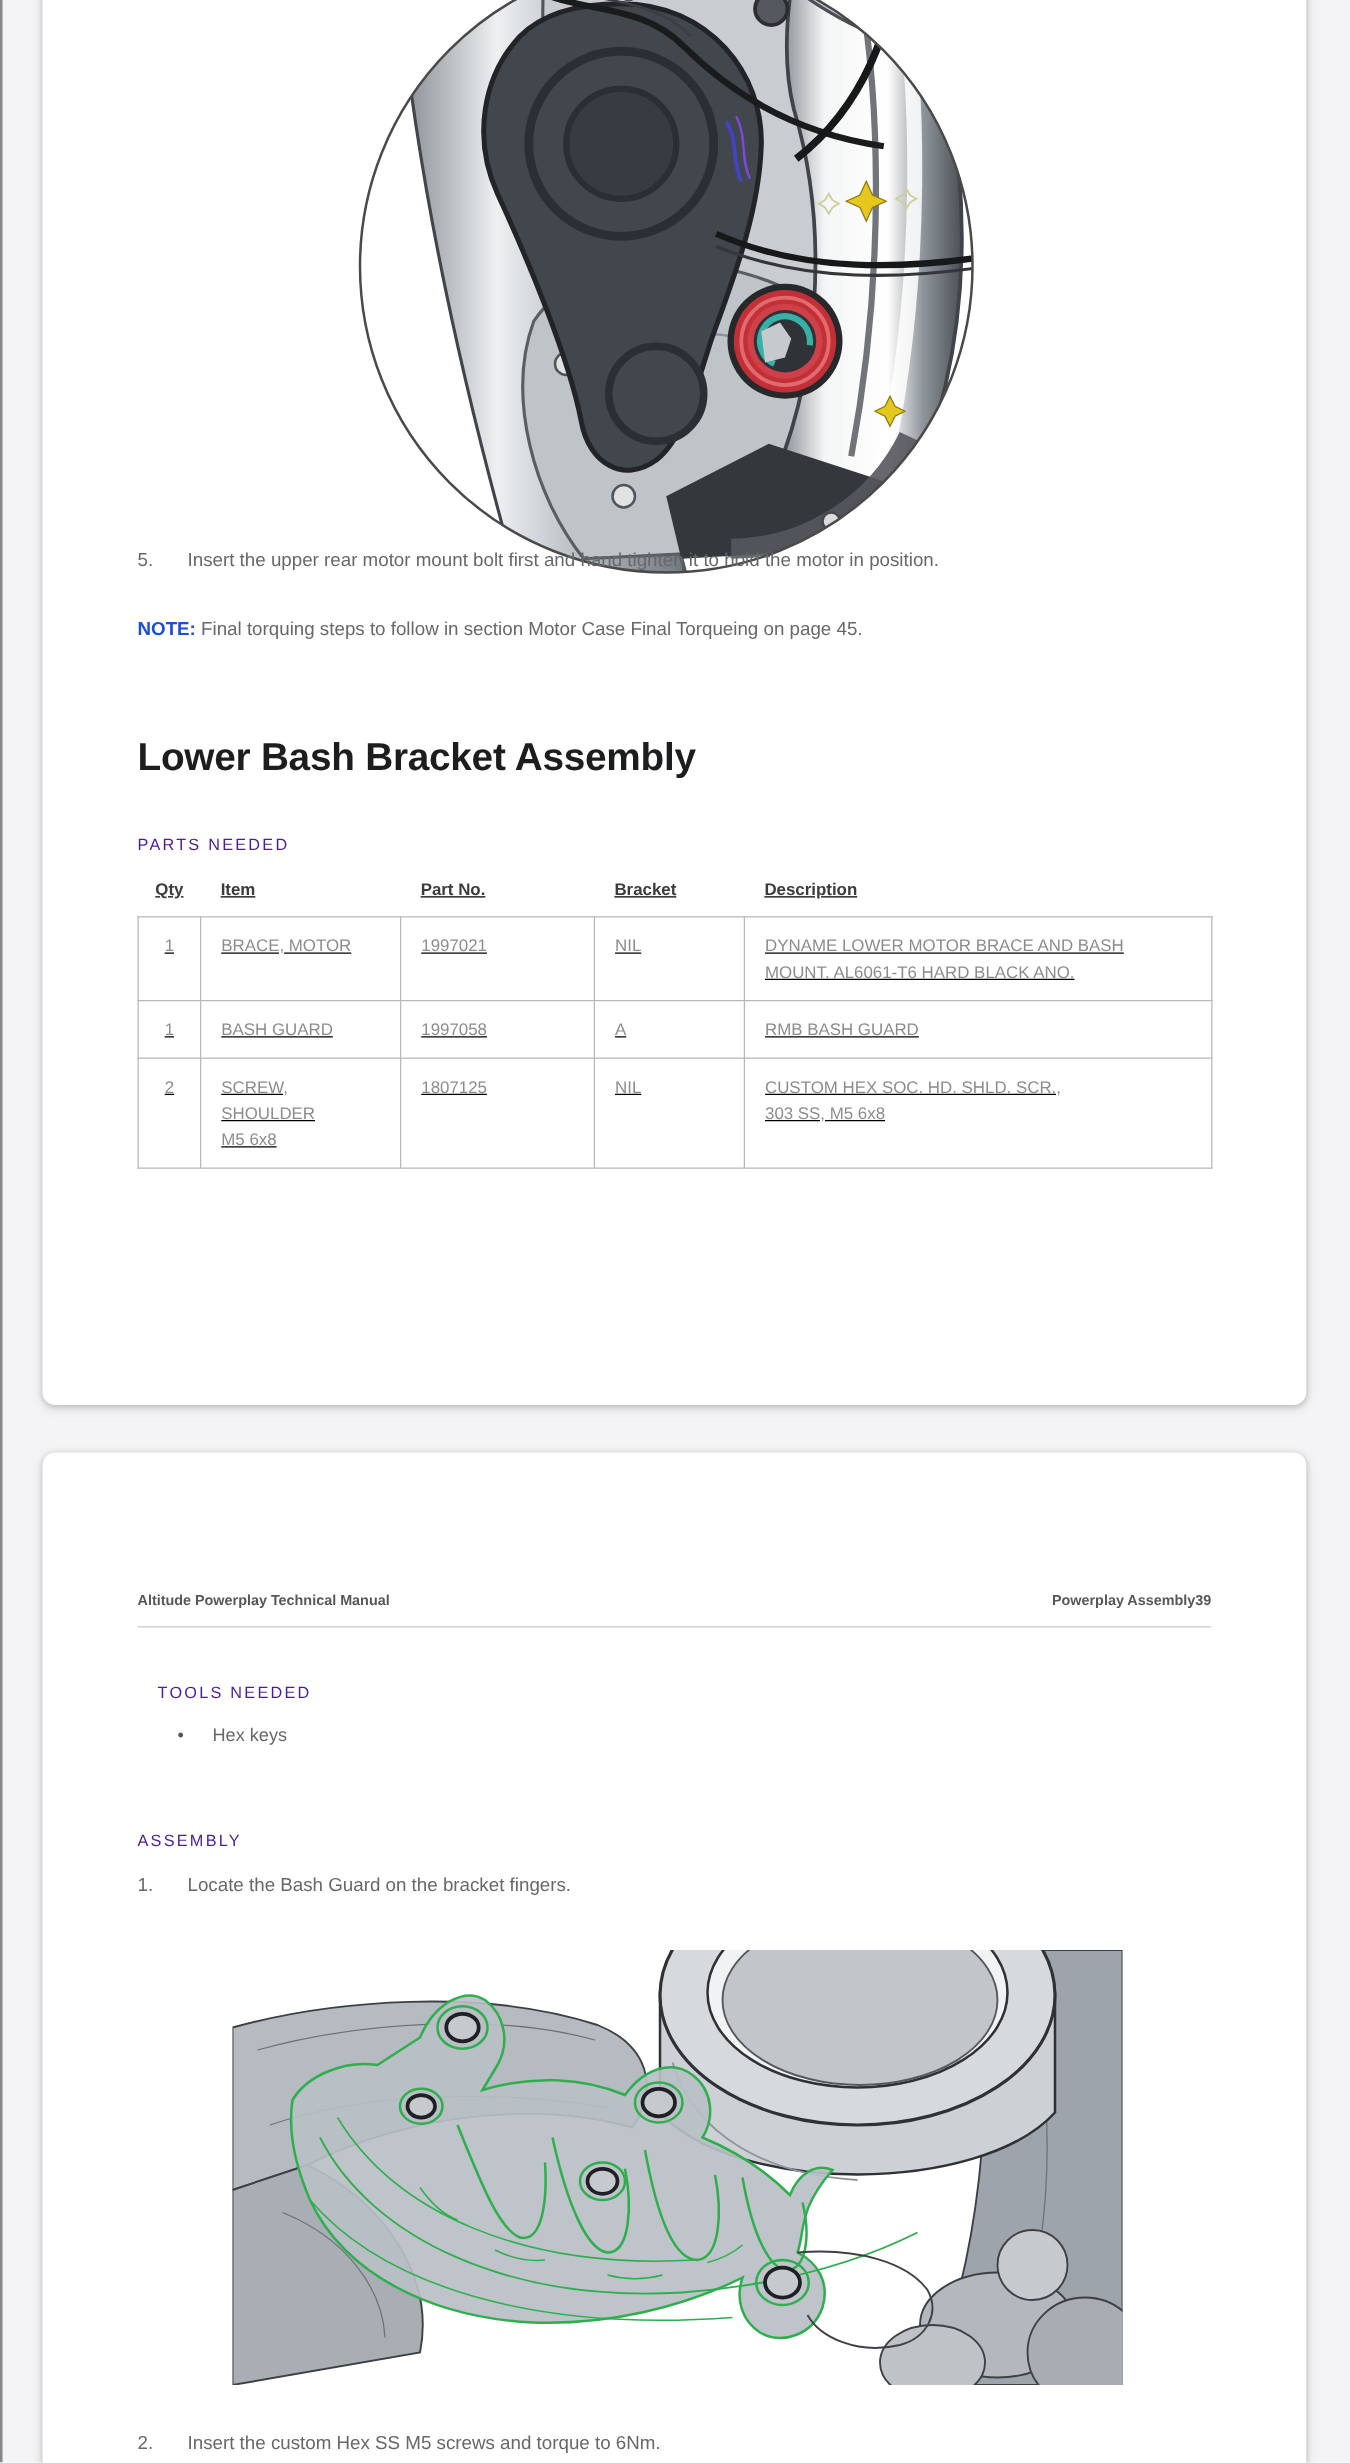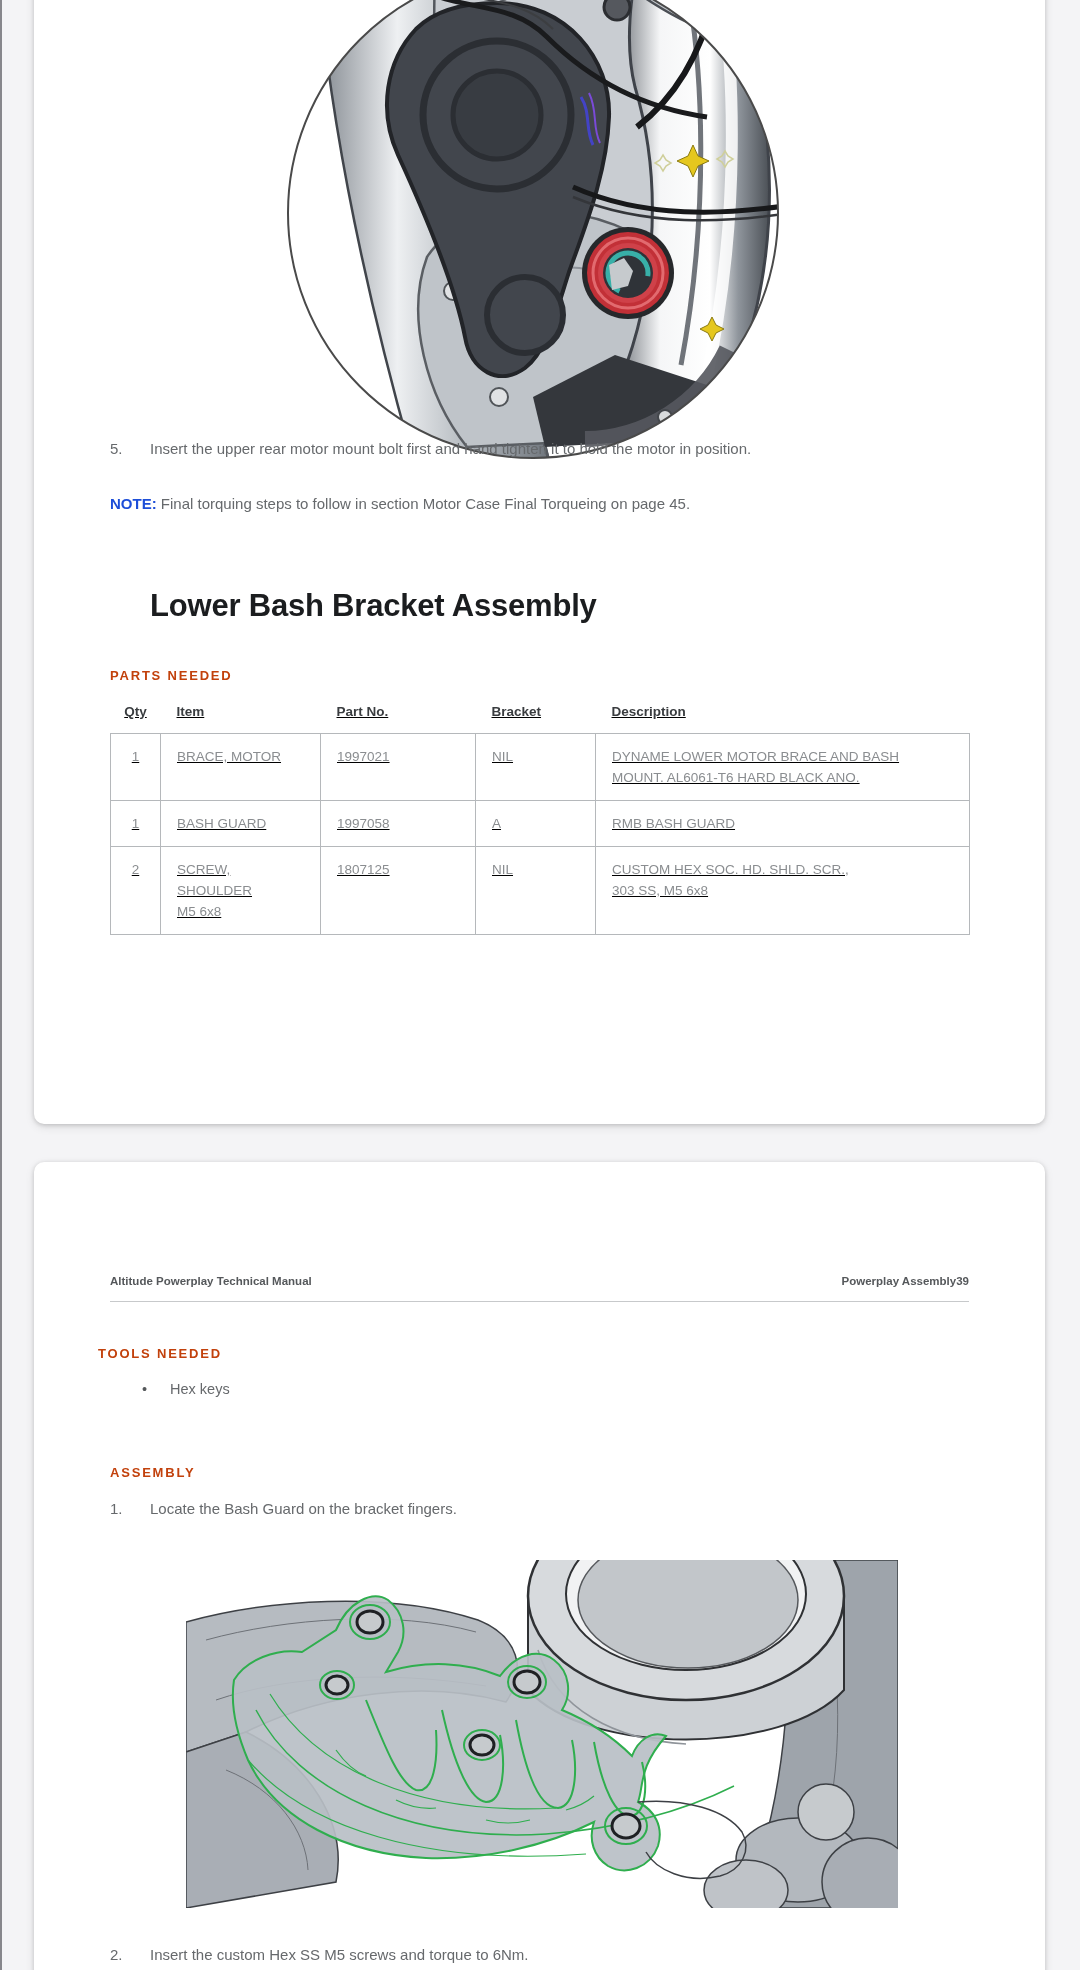--- a/index.html
+++ b/index.html
@@ -18,22 +18,22 @@
   #page1 { top:-60px; height:1184px; border-radius:10px; }
   #page2 { top:1162px; height:900px; border-radius:10px; }
   .abs { position:absolute; }
 
   
   .step { font-size:15px; color:#66696c; display:flex; }
   .step .num { width:40px; flex:0 0 40px; }
   .note-line { font-size:15px; color:#66696c; }
   .note-label { font-weight:bold; color:#1d4ed8; }
   .note-italic { }
-  h1.doc-h1 { font-size:31px; font-weight:bold; color:#1b1d1f; letter-spacing:-.2px;margin-left:40px; }
-  .kicker { font-size:13px; font-weight:bold; letter-spacing:1.8px; color:#c2410c; }
+  h1.doc-h1 { font-size:31px; font-weight:bold; color:#1b1d1f; letter-spacing:-.2px; }
+  .kicker { font-size:13px; font-weight:normal; letter-spacing:1.8px; color:#4c1d95; }
 
   
   table.parts { border-collapse:collapse; table-layout:fixed; width:859px;text-decoration:underline; }
   table.parts thead th {
     font-size:13.5px; font-weight:bold; color:#3a3d40; text-align:left;
     padding:0 0 14px 16px; border:none;
   }
   table.parts thead th.c-qty { text-align:center; padding-left:0; }
   table.parts tbody td {
     border:1px solid #b5b8bb; vertical-align:top;
@@ -221,21 +221,21 @@
 <section class="page" id="page2">
 
   <div class="abs running-head" style="left:76px; top:113px;font-weight:bold;">
     <span>Altitude Powerplay Technical Manual</span>
     <span class="spacer"></span>
     <span>Powerplay Assembly</span>
     <span class="pageno">39</span>
   </div>
   <div class="abs rule" style="left:76px; top:139px;"></div>
 
-  <div class="kicker abs" style="left:64px; top:184px;">TOOLS NEEDED</div>
+  <div class="kicker abs" style="left:92px; top:184px;">TOOLS NEEDED</div>
 
   <div class="abs bullet-row" style="left:108px; top:219px;">
     <span class="dot">•</span>
     <span>Hex keys</span>
   </div>
 
   <div class="kicker abs" style="left:76px; top:303px;">ASSEMBLY</div>
 
   <div class="abs step" style="left:76px; top:338px; width:860px;">
     <span class="num">1.</span>

